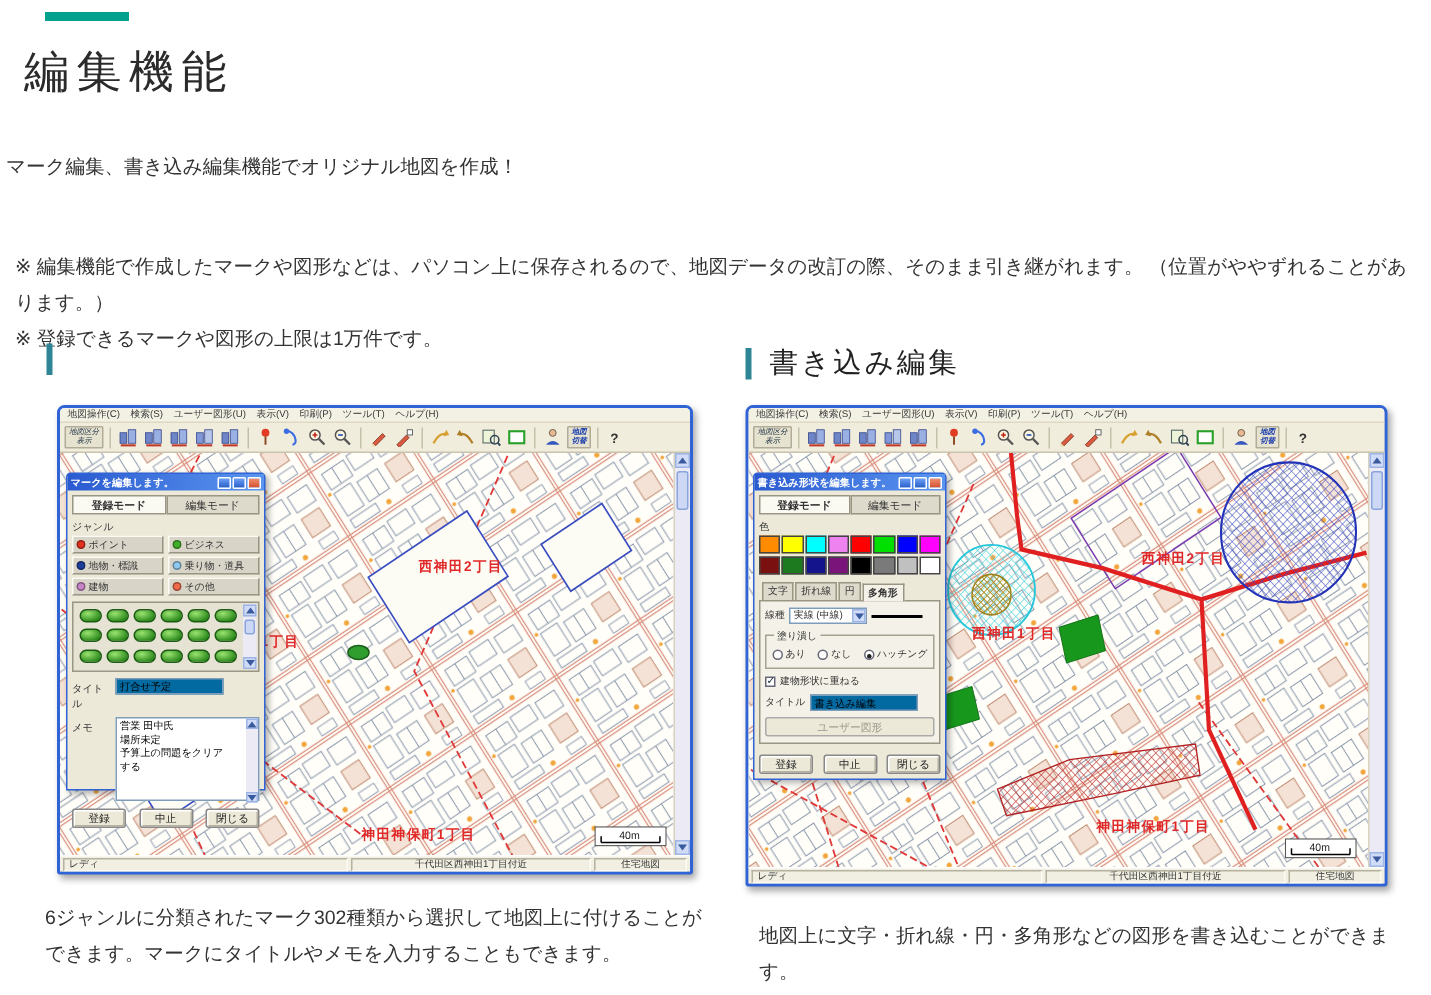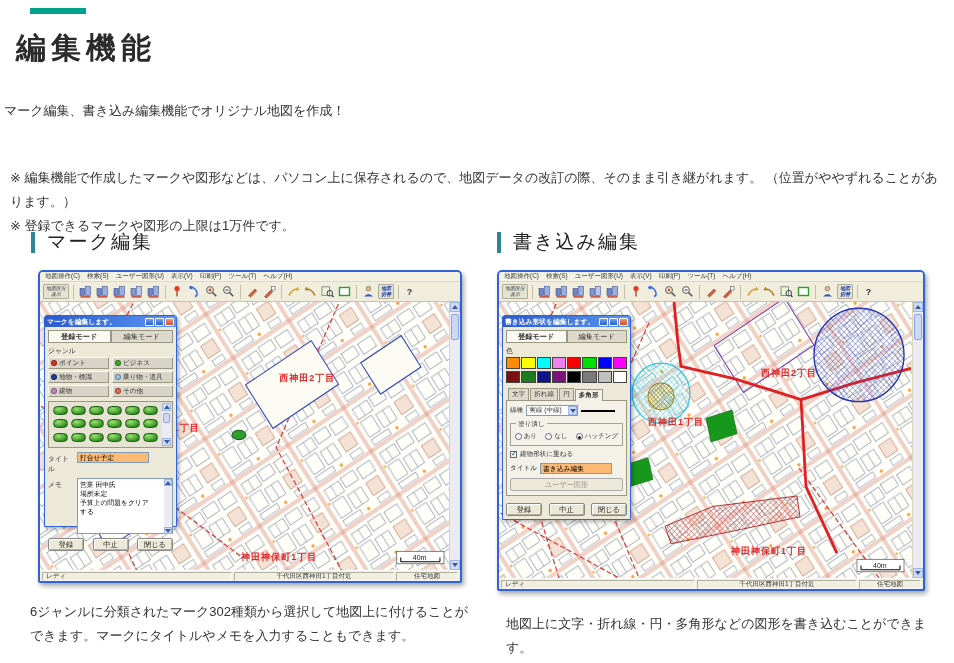--- a/index.html
+++ b/index.html
@@ -1,21 +1,21 @@
 <!DOCTYPE html>
 <html><head>
 <meta charset="utf-8">
 <style>
 *{margin:0;padding:0;box-sizing:border-box}
 html,body{width:954px;height:663px;overflow:hidden}
 body{font-family:"Liberation Sans","DejaVu Sans",sans-serif;background:#fff;position:relative;color:#333}
 
 
 .dash{position:absolute;left:30px;top:8px;width:56px;height:6px;background:#00a28e}
-.h1{position:absolute;left:16px;top:28px;font-size:30px;font-weight:700;letter-spacing:5px;color:#2b2b2b}
+.h1{position:absolute;left:16px;top:28px;font-size:30px;font-weight:400;letter-spacing:5px;color:#2b2b2b}
 .intro{position:absolute;left:4px;top:100px;width:935px;font-size:13px;line-height:22px;color:#333}
 .notes{position:absolute;left:10px;top:166px;width:935px;font-size:13px;line-height:24px;color:#333}
 .sec{position:absolute;top:229px;display:flex;align-items:center;gap:12px}
 .sec .bar{width:4px;height:21px;background:#2e8596}
 .sec .txt{font-size:19px;color:#222;font-weight:500;letter-spacing:2px}
 .sec-mark{left:31px}.sec-draw{left:497px}
 .cap{position:absolute;font-size:13px;line-height:24px;color:#333}
 .cap-mark{left:30px;top:600px;width:445px}
 .cap-draw{left:506px;top:612px;width:430px}
 
@@ -71,21 +71,21 @@
 .glabel{font-size:6.8px;color:#333;margin:3px 0 1px}
 .genres{display:grid;grid-template-columns:1fr 1fr;gap:2px 3px}
 .genre{display:flex;align-items:center;height:12px;background:#d8d4c8;border:1px solid;border-color:#fcfbf4 #9a9684 #9a9684 #fcfbf4;font-size:6.6px;gap:2px;padding:0 2px;white-space:nowrap;overflow:hidden}
 .gdot{width:6px;height:6px;border-radius:50%;flex:0 0 6px;border:1px solid rgba(0,0,0,.35)}
 .marks{margin-top:4px;border:1px solid #9a9684;background:#e6e2d4;display:grid;grid-template-columns:repeat(6,1fr);gap:3px 2px;padding:4px 13px 4px 4px;position:relative;flex:0 0 47px}
 .oval{width:15px;height:9px;border-radius:5px;background:radial-gradient(ellipse at 35% 30%,#9ae470,#2e8b1e 75%);border:1px solid #1c5c12}
 .mscroll{position:absolute;top:1px;right:1px;bottom:1px;width:9px;background:#eceaf4;display:flex;flex-direction:column}
 .mscroll .sbtn{height:8px}
 .frow{display:flex;align-items:flex-start;gap:3px;margin-top:4px}
 .flabel{width:26px;flex:0 0 26px;font-size:6.8px;padding-top:2px;color:#333}
-.tin{flex:0 0 72px;width:72px;background:#fdba74;border:1px solid #7f9db9;font-size:6.8px;height:11px;padding:0 2px;font-family:inherit}
+.tin{flex:0 0 72px;width:72px;background:#0369a1;border:1px solid #7f9db9;font-size:6.8px;height:11px;padding:0 2px;font-family:inherit}
 .memo-wrap{position:relative;flex:1}
 .memo{width:100%;height:56px;font-size:6.8px;line-height:9px;resize:none;border:1px solid #7f9db9;background:#fff;font-family:inherit;padding:1px 21px 1px 2px;overflow:hidden}
 .memo-sb{position:absolute;top:1px;right:1px;bottom:1px;width:8px;background:#eceaf4;display:flex;flex-direction:column;justify-content:space-between}
 .memo-sb .sbtn{height:7px}
 .dfoot{margin-top:auto;display:flex;justify-content:space-between;padding-top:3px}
 .xbtn{height:13px;min-width:36px;background:#ece9d8;border:1px solid #888;border-radius:2px;font-size:7.2px;color:#222;
   box-shadow:inset 1px 1px 0 #fff, inset -1px -1px 0 #b4b0a0;display:flex;align-items:center;justify-content:center;font-family:inherit}
 .xbtn.disabled{color:#9b978b;width:100%;box-shadow:none;border-color:#aaa}
 
 .clabel{font-size:6.8px;margin:3px 0 1px}
@@ -121,21 +121,20 @@
 <div class="intro">
   <div>マーク編集、書き込み編集機能でオリジナル地図を作成！</div>
 </div>
 <div class="notes">
   <div>※ 編集機能で作成したマークや図形などは、パソコン上に保存されるので、地図データの改訂の際、そのまま引き継がれます。 （位置がややずれることがあります。）</div>
   <div>※ 登録できるマークや図形の上限は1万件です。</div>
 </div>
 
 <div class="sec sec-mark">
   <span class="bar"></span>
-  <span class="txt">マーク編集</span>
 </div>
 <div class="sec sec-draw">
   <span class="bar"></span>
   <span class="txt">書き込み編集</span>
 </div>
 
 <div class="xpwin" id="winA">
   <div class="menus">
     <span>地図操作(C)</span>
     <span>検索(S)</span>

